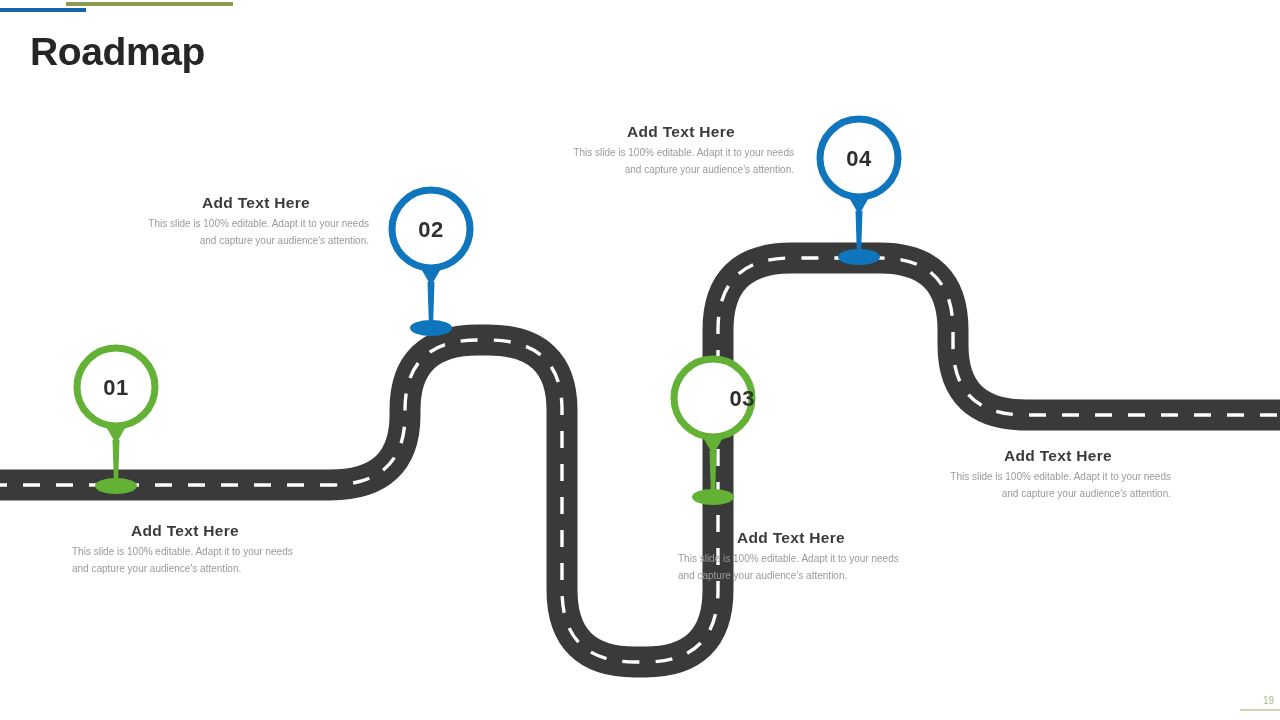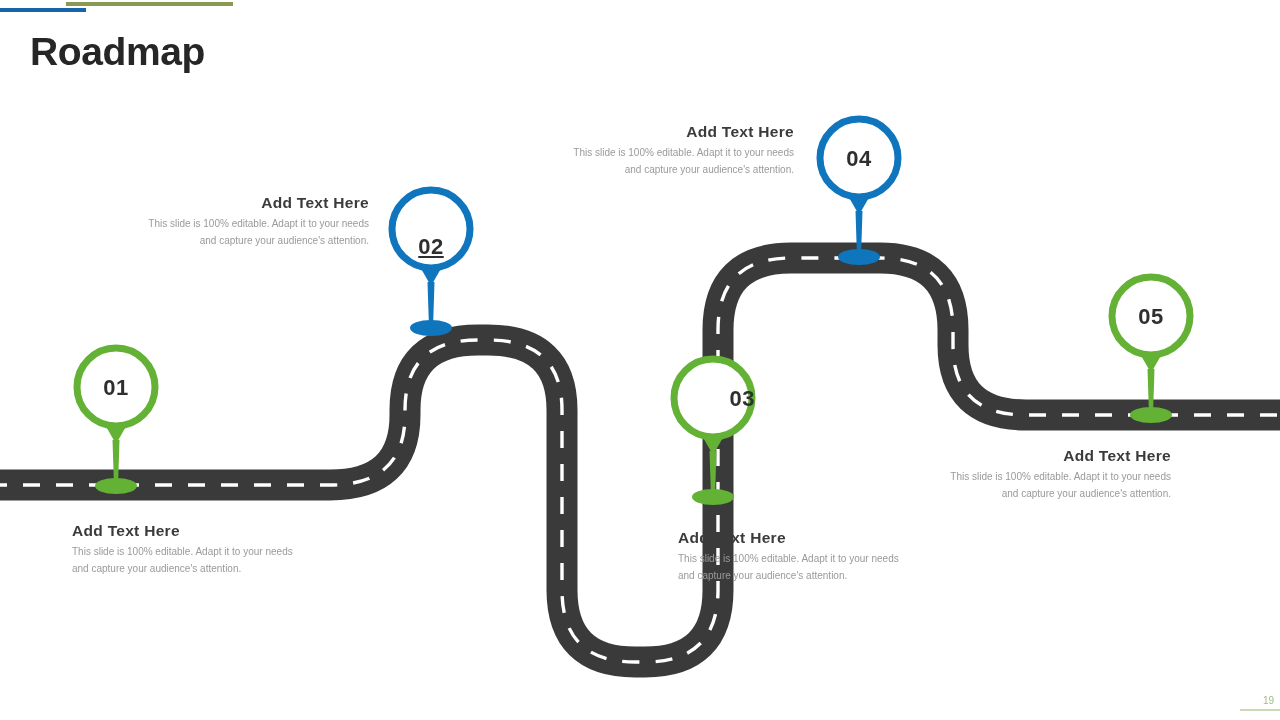--- a/index.html
+++ b/index.html
@@ -39,21 +39,21 @@
   .pin-num {
     position:absolute; width:100%; text-align:center;
     font-size:22px; font-weight:bold; color:#2f2f2f;
     letter-spacing:0.5px;
   }
 
   
   .tblock { position:absolute; width:226px; }
   .tblock .head {
     font-size:15.5px; font-weight:bold; color:#3b3b3b;
-    letter-spacing:0.3px; margin-bottom:4px; white-space:nowrap;
+    letter-spacing:0.3px; margin-bottom:4px; white-space:nowrap;text-align:center;
   }
   .tblock .body {
     font-size:10px; color:#9a9a9a; line-height:16.5px;
   }
   .ta-left  { text-align:left; }
   .ta-right { text-align:right; }
 
   
   .pagenum {
     position:absolute; right:6px; bottom:14px;
@@ -125,21 +125,21 @@
     <div class="pin-num" style="top:35px;">01</div>
   </div>
 
   <div class="pin" style="left:389px; top:182px; width:84px; height:155px;">
     <svg class="pin-svg" width="84" height="155" viewBox="0 0 84 155">
       <ellipse cx="42" cy="146" rx="21" ry="8" fill="#0f75bd"></ellipse>
       <path d="M 38.5 100 L 45.5 100 L 44 146 L 40 146 Z" fill="#0f75bd"></path>
       <path d="M 26 76 L 58 76 L 42 104 Z" fill="#0f75bd"></path>
       <circle cx="42" cy="47" r="39" fill="#ffffff" stroke="#0f75bd" stroke-width="7"></circle>
     </svg>
-    <div class="pin-num" style="top:52px;text-decoration:underline;">02</div>
+    <div class="pin-num" style="top:35px;">02</div>
   </div>
 
   <div class="pin" style="left:671px; top:351px; width:84px; height:155px;">
     <svg class="pin-svg" width="84" height="155" viewBox="0 0 84 155">
       <ellipse cx="42" cy="146" rx="21" ry="8" fill="#63b135"></ellipse>
       <path d="M 38.5 100 L 45.5 100 L 44 146 L 40 146 Z" fill="#63b135"></path>
       <path d="M 26 76 L 58 76 L 42 104 Z" fill="#63b135"></path>
       <circle cx="42" cy="47" r="39" fill="#ffffff" stroke="#63b135" stroke-width="7"></circle>
     </svg>
     <div class="pin-num" style="top:35px;text-align:right;">03</div>
@@ -148,29 +148,20 @@
   <div class="pin" style="left:817px; top:111px; width:84px; height:155px;">
     <svg class="pin-svg" width="84" height="155" viewBox="0 0 84 155">
       <ellipse cx="42" cy="146" rx="21" ry="8" fill="#0f75bd"></ellipse>
       <path d="M 38.5 100 L 45.5 100 L 44 146 L 40 146 Z" fill="#0f75bd"></path>
       <path d="M 26 76 L 58 76 L 42 104 Z" fill="#0f75bd"></path>
       <circle cx="42" cy="47" r="39" fill="#ffffff" stroke="#0f75bd" stroke-width="7"></circle>
     </svg>
     <div class="pin-num" style="top:35px;">04</div>
   </div>
 
-  <div class="pin" style="left:1109px; top:269px; width:84px; height:155px;">
-    <svg class="pin-svg" width="84" height="155" viewBox="0 0 84 155">
-      <ellipse cx="42" cy="146" rx="21" ry="8" fill="#63b135"></ellipse>
-      <path d="M 38.5 100 L 45.5 100 L 44 146 L 40 146 Z" fill="#63b135"></path>
-      <path d="M 26 76 L 58 76 L 42 104 Z" fill="#63b135"></path>
-      <circle cx="42" cy="47" r="39" fill="#ffffff" stroke="#63b135" stroke-width="7"></circle>
-    </svg>
-    <div class="pin-num" style="top:35px;">05</div>
-  </div>
 
   <div class="tblock ta-left" style="left:72px; top:522px;">
     <div class="head">Add Text Here</div>
     <div class="body">This slide is 100% editable. Adapt it to your needs and capture your audience's attention.</div>
   </div>
 
   <div class="tblock ta-right" style="left:143px; top:194px;">
     <div class="head">Add Text Here</div>
     <div class="body">This slide is 100% editable. Adapt it to your needs and capture your audience's attention.</div>
   </div>

